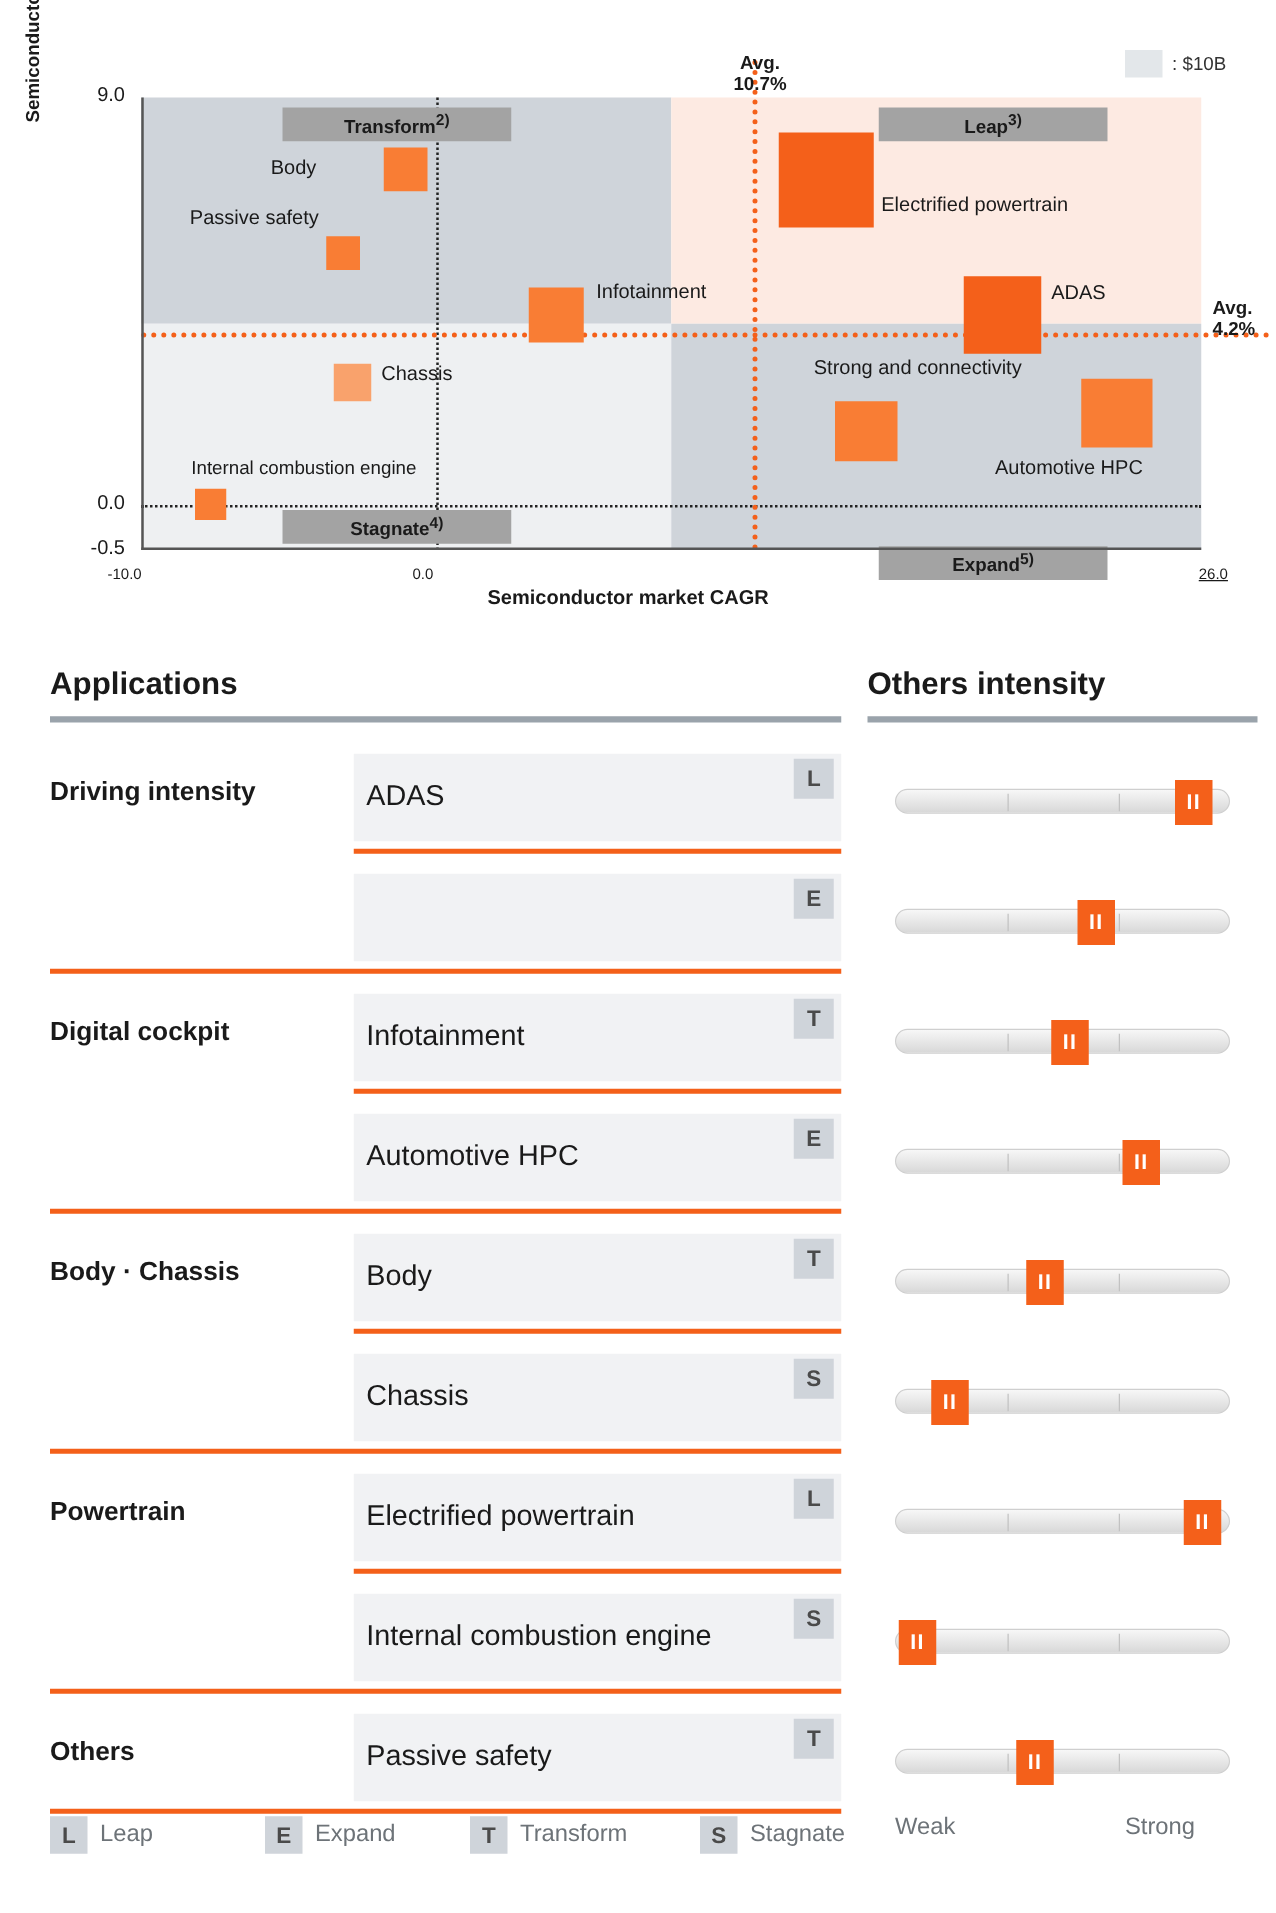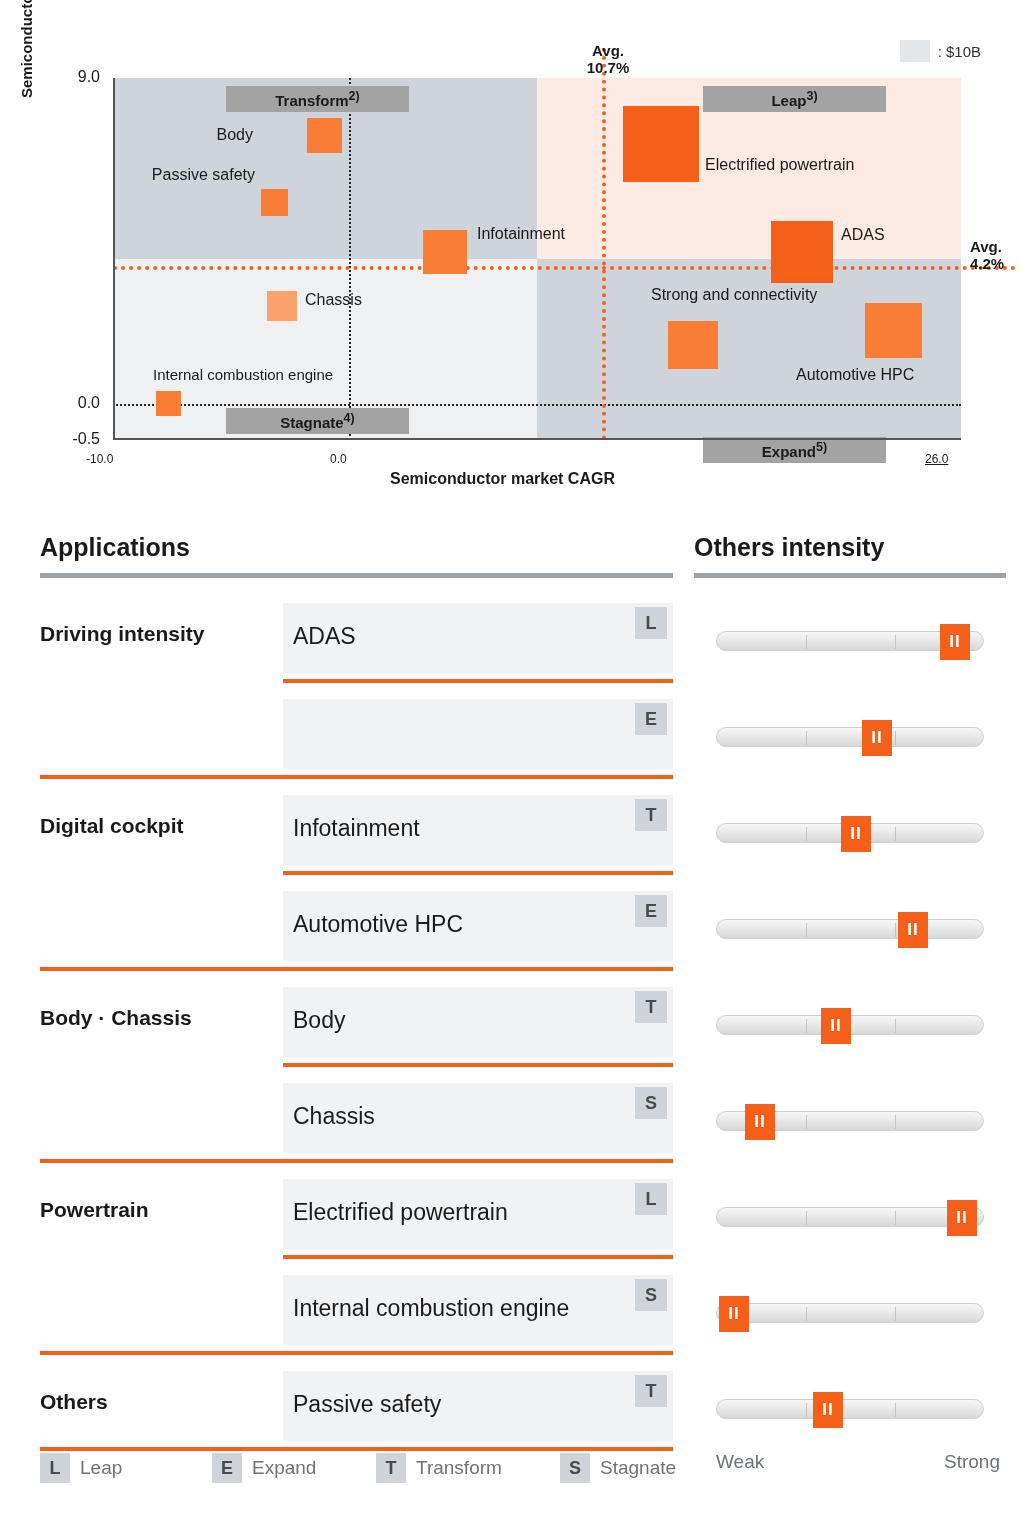--- a/index.html
+++ b/index.html
@@ -76,21 +76,21 @@
 
   <div class="axis-y-label">Semiconductor content CAGR</div>
   <div class="axis-x-label">Semiconductor market CAGR</div>
 
   <div class="ytick" style="left:40px;top:68px;">9.0</div>
   <div class="ytick" style="left:40px;top:394px;">0.0</div>
   <div class="ytick" style="left:40px;top:430px;">-0.5</div>
 
   <div class="xtick" style="left:86px;top:452px;">-10.0</div>
   <div class="xtick" style="left:330px;top:452px;">0.0</div>
-  <div class="xtick" style="left:925px;top:452px;text-decoration:underline;">26.0</div>
+  <div class="xtick" style="left:959px;top:452px;text-decoration:underline;">26.0</div>
 
   <div id="plot">
 
     <div class="quad q-tl"></div>
     <div class="quad q-tr"></div>
     <div class="quad q-bl"></div>
     <div class="quad q-br"></div>
 
     <div class="zero-h" style="top:326px;"></div>
     <div class="zero-v" style="left:236px;"></div>
@@ -270,21 +270,21 @@
     <span class="tickmark" style="left:178px;"></span>
     <span class="knob" style="left:2px;">II</span>
   </div>
   <div class="slider" style="top:894px;">
     <span class="tickmark" style="left:89px;"></span>
     <span class="tickmark" style="left:178px;"></span>
     <span class="knob" style="left:96px;">II</span>
   </div>
 
   <div class="scale-label" style="left:716px;top:946px;">Weak</div>
-  <div class="scale-label" style="left:944px;top:946px;">Strong</div>
+  <div class="scale-label" style="left:900px;top:946px;">Strong</div>
 
   <div class="legend-row">
     <div class="legend-item" style="left:0px;top:0px;">
       <span class="badge">L</span>
       <span class="lt">Leap</span>
     </div>
     <div class="legend-item" style="left:172px;top:0px;">
       <span class="badge">E</span>
       <span class="lt">Expand</span>
     </div>

